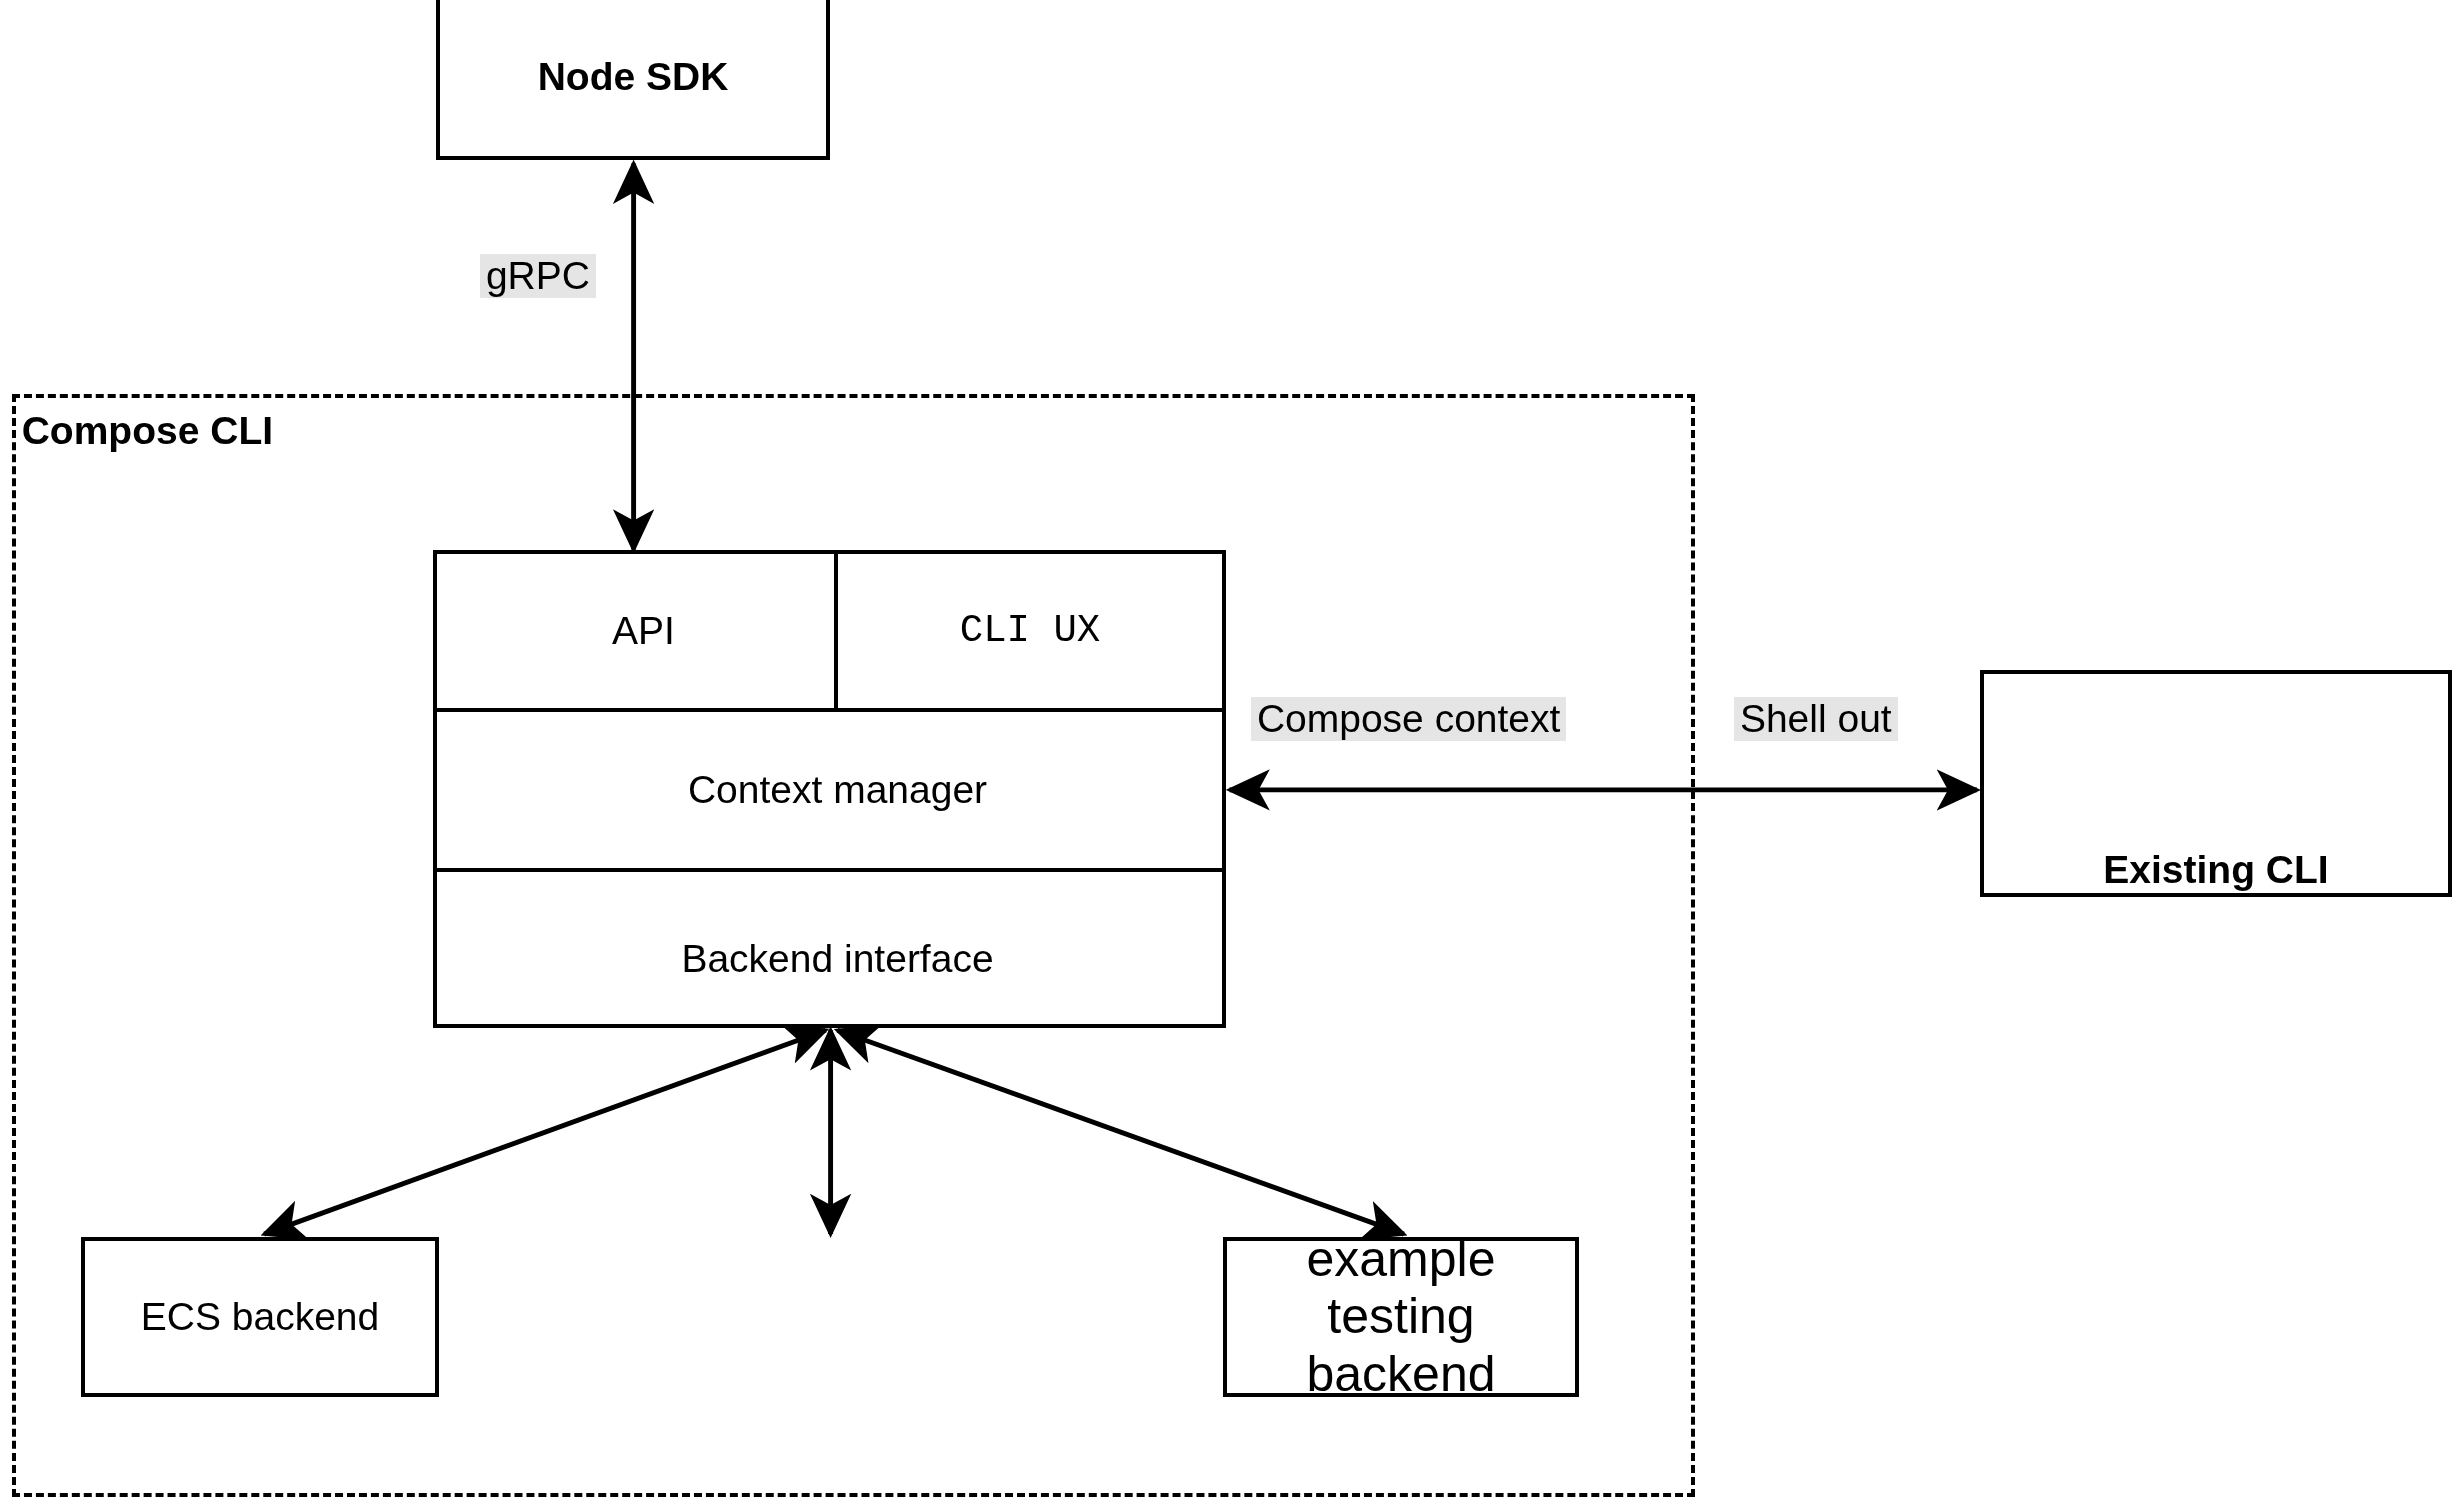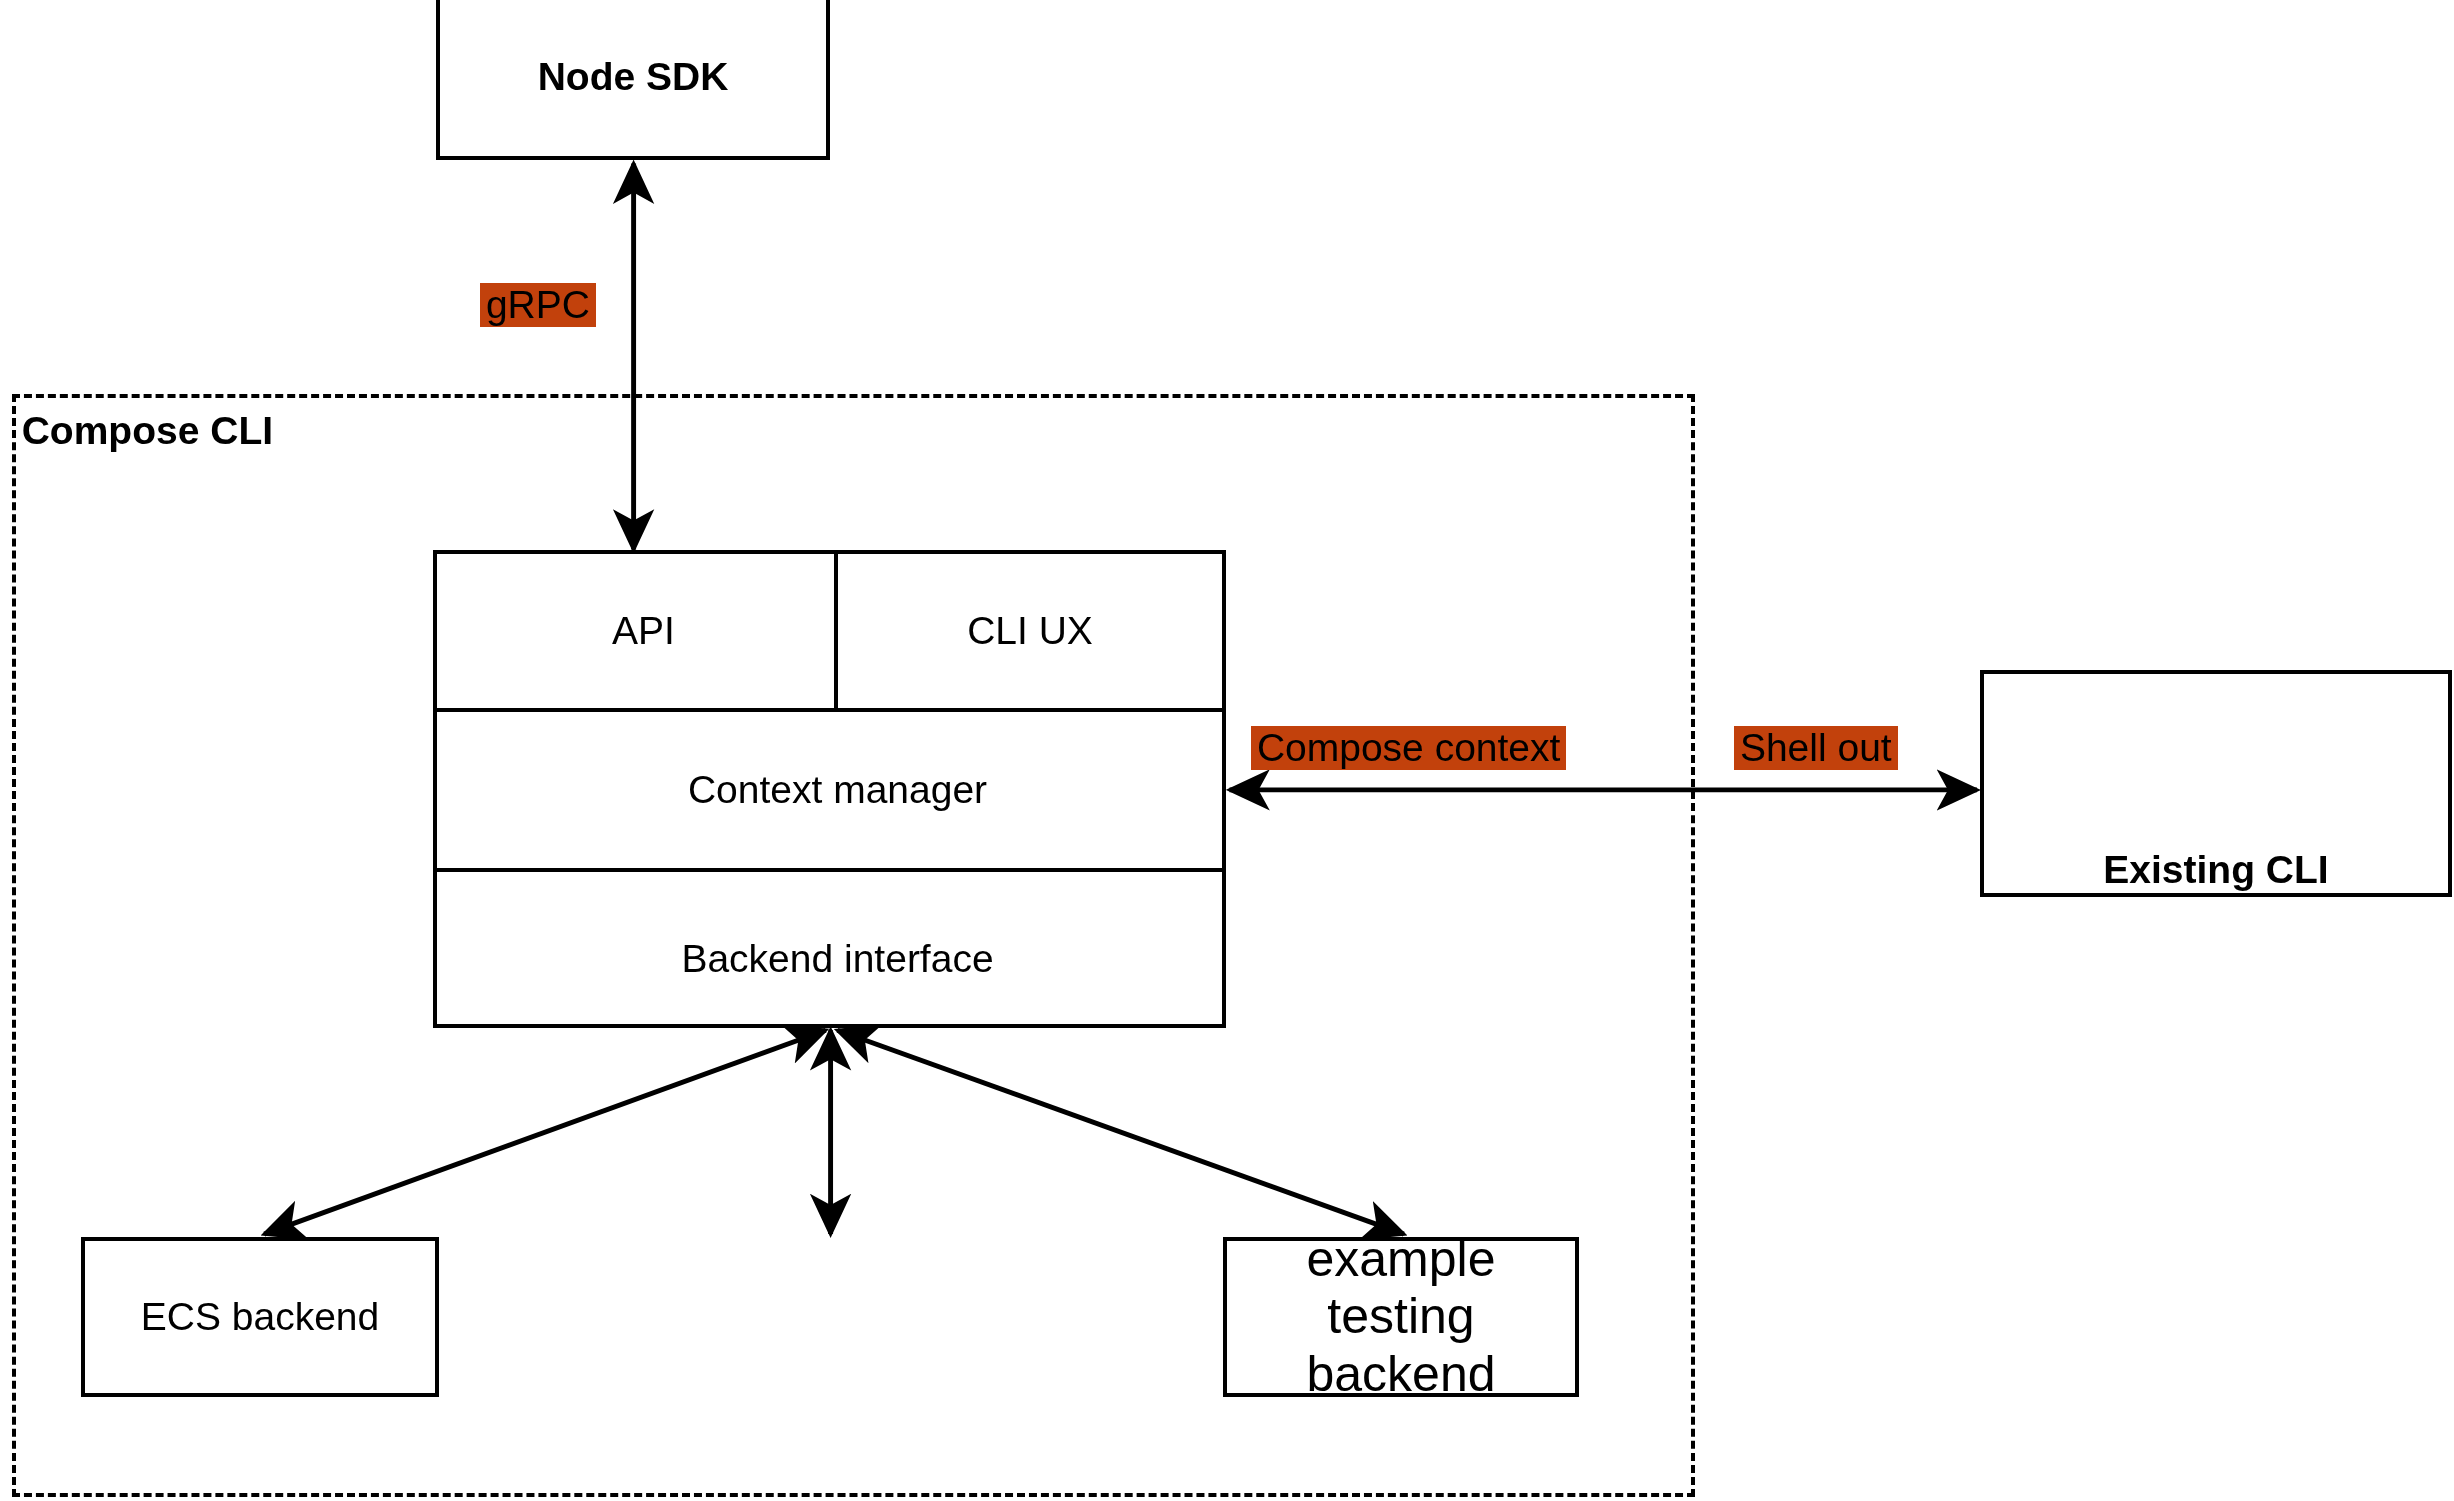--- a/index.html
+++ b/index.html
@@ -42,23 +42,22 @@
   .group-title {
     position: absolute;
     font-weight: bold;
     color: #000000;
     white-space: nowrap;
   }
   .edge-label {
     position: absolute;
     color: #000000;
     white-space: nowrap;
-    background: #c2410c;
+    background: #e5e5e5;
     padding: 0 5.9px;
-    margin-top: 29px;
   }
   .stack {
     position: absolute;
     box-sizing: border-box;
     border: 4.9px solid #000000;
     background: #ffffff;
     display: flex;
     flex-direction: column;
   }
   .stack-row {
@@ -106,21 +105,21 @@
 
   <div class="box bold-label" style="left:1980px; top:670px; width:472px; height:227px; font-size:39px;align-items:flex-end;">
     <span>Existing CLI</span>
   </div>
 
   <div class="stack" style="left:433px; top:550px; width:793px; height:478px;">
     <div class="stack-row" style="height:158px;">
       <div class="stack-cell" style="width:392px; font-size:39px;">
         <span>API</span>
       </div>
-      <div class="stack-cell" style="width:391px; font-size:39px;">
+      <div class="stack-cell" style="width:391px; font-size:39px;font-family:Liberation Mono, monospace;">
         <span>CLI UX</span>
       </div>
     </div>
     <div class="stack-row" style="height:160px;">
       <div class="stack-cell" style="width:783px; font-size:39px;">
         <span>Context manager</span>
       </div>
     </div>
     <div class="stack-row" style="height:151px;">
       <div class="stack-cell" style="width:783px; font-size:39px;margin-top:23px;">

